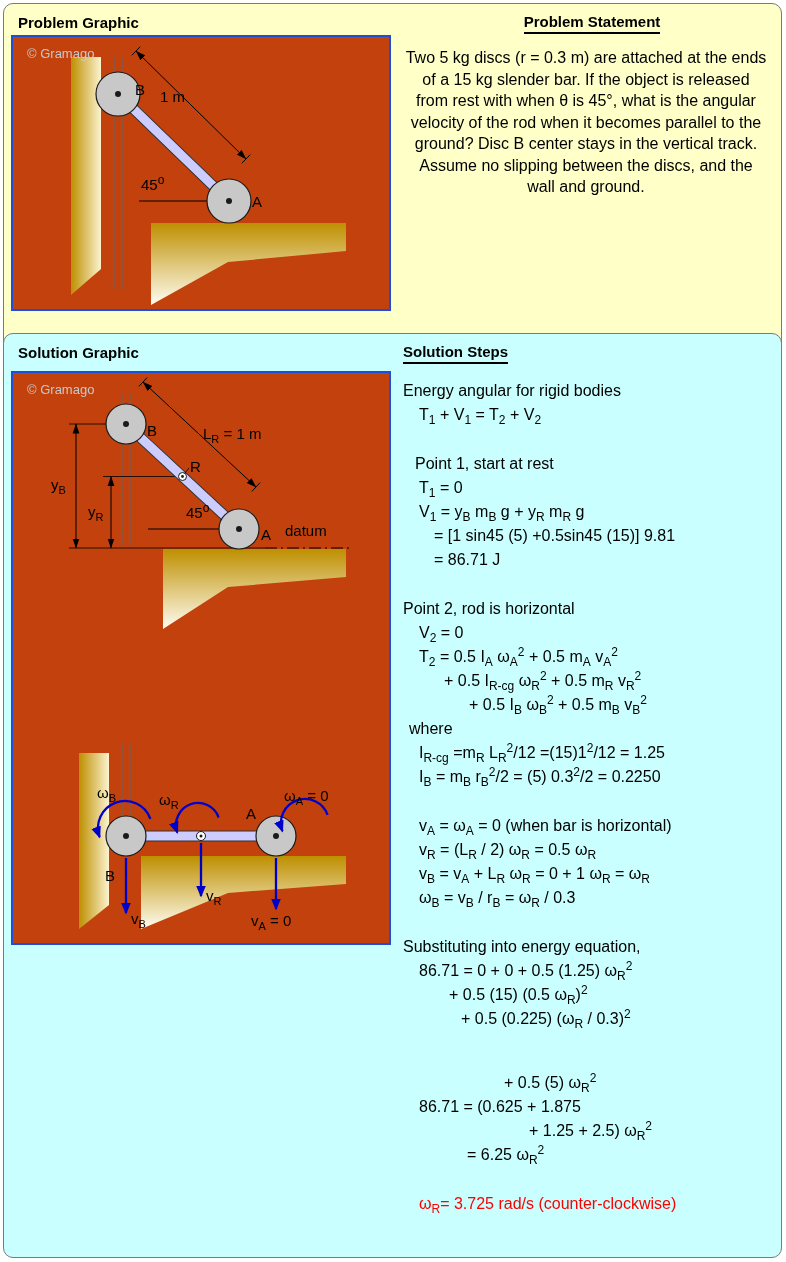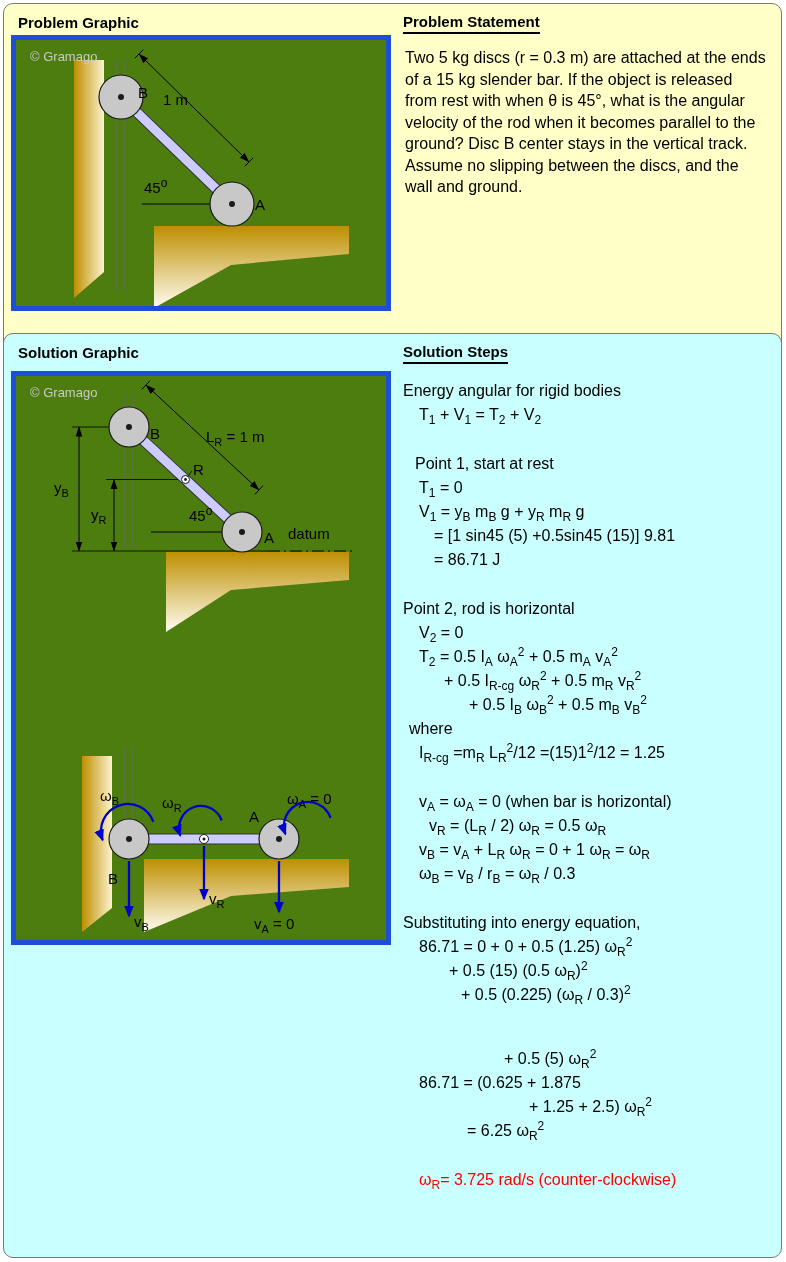--- a/index.html
+++ b/index.html
@@ -1,24 +1,24 @@
 <!DOCTYPE html>
 <html style="--panel1-bg: #FFFFC8; --panel2-bg: #C9FFFF; --arrow-blue: #0000CC; --result-red: #FF0000; --bar-fill: #CCCCFF; --disc-fill: #C8C8C8; --gold-dark: #BE8F00; --gold-light: #FCF3CF; --watermark-gray: #C9C9C9;"><head>
 <meta charset="utf-8">
 <style>
   *{box-sizing:border-box;}
   html,body{margin:0;padding:0;}
   body{width:786px;height:1262px;background:#fff;color:#000;
        font-family:"Liberation Sans","DejaVu Sans",sans-serif;}
   .page{position:relative;width:786px;height:1262px;}
   .panel{position:absolute;left:3px;width:779px;border:1px solid #7a7a7a;border-radius:10px;}
-  #problem-panel{top:3px;height:364px;background:var(--panel1-bg,#FFFFC8);}
+  #problem-panel{top:3px;height:364px;background:var(--panel1-bg,#FFFFC8);text-align:center;}
   #solution-panel{top:333px;height:925px;background:var(--panel2-bg,#C9FFFF);}
   .graphic-title{position:absolute;left:14px;top:10px;font-size:15px;font-weight:bold;margin:0;}
-  .diagram-box{position:absolute;left:7px;background:#4d7c0f;border:5px solid #1d4ed8;overflow:hidden;}
+  .diagram-box{position:absolute;left:7px;background:#c2410c;border:2px solid #1d4ed8;overflow:hidden;}
   #problem-diagram{top:31px;width:380px;height:276px;}
   #solution-diagram{top:37px;width:380px;height:574px;}
   .diagram-box svg{position:absolute;left:0;top:0;}
   .right-col{position:absolute;left:399px;top:9px;width:378px;}
   .col-title{display:inline-block;font-size:15px;font-weight:bold;margin:0;
              border-bottom:2px solid #000;padding-bottom:2px;}
   .statement-body{margin:13px 0 0 2px;font-size:16px;line-height:21.5px;width:362px;}
   .steps-lines{margin-top:15px;font-size:16px;}
   .block{margin-bottom:25px;}
   .sline{line-height:24px;white-space:nowrap;}
@@ -203,24 +203,25 @@
             <div class="sline" style="margin-left: 31px;">= 86.71 J</div>
           </div>
           <div class="block">
             <div class="sline" style="margin-left: 0px;">Point 2, rod is horizontal</div>
             <div class="sline" style="margin-left: 16px;">V<sub>2</sub> = 0</div>
             <div class="sline" style="margin-left: 16px;">T<sub>2</sub> = 0.5 I<sub>A</sub> ω<sub>A</sub><sup>2</sup> + 0.5 m<sub>A</sub> v<sub>A</sub><sup>2</sup></div>
             <div class="sline" style="margin-left: 41px;">+ 0.5 I<sub>R-cg</sub> ω<sub>R</sub><sup>2</sup> + 0.5 m<sub>R</sub> v<sub>R</sub><sup>2</sup></div>
             <div class="sline" style="margin-left: 66px;">+ 0.5 I<sub>B</sub> ω<sub>B</sub><sup>2</sup> + 0.5 m<sub>B</sub> v<sub>B</sub><sup>2</sup></div>
             <div class="sline" style="margin-left: 6px;">where</div>
             <div class="sline" style="margin-left: 16px;">I<sub>R-cg</sub> =m<sub>R</sub> L<sub>R</sub><sup>2</sup>/12 =(15)1<sup>2</sup>/12 = 1.25</div>
+            <div class="sline" style="margin-left: 16px;">I<sub>B</sub> = m<sub>B</sub> r<sub>B</sub><sup>2</sup>/2 = (5) 0.3<sup>2</sup>/2 = 0.2250</div>
           </div>
           <div class="block">
             <div class="sline" style="margin-left: 16px;">v<sub>A</sub> = ω<sub>A</sub> = 0 (when bar is horizontal)</div>
-            <div class="sline" style="margin-left: 26px;">v<sub>R</sub> = (L<sub>R</sub> / 2) ω<sub>R</sub> = 0.5 ω<sub>R</sub></div>
+            <div class="sline" style="margin-left: 16px;">v<sub>R</sub> = (L<sub>R</sub> / 2) ω<sub>R</sub> = 0.5 ω<sub>R</sub></div>
             <div class="sline" style="margin-left: 16px;">v<sub>B</sub> = v<sub>A</sub> + L<sub>R</sub> ω<sub>R</sub> = 0 + 1 ω<sub>R</sub> = ω<sub>R</sub></div>
             <div class="sline" style="margin-left: 16px;">ω<sub>B</sub> = v<sub>B</sub> / r<sub>B</sub> = ω<sub>R</sub> / 0.3</div>
           </div>
           <div class="block">
             <div class="sline" style="margin-left: 0px;">Substituting into energy equation,</div>
             <div class="sline" style="margin-left: 16px;">86.71 = 0 + 0 + 0.5 (1.25) ω<sub>R</sub><sup>2</sup></div>
             <div class="sline" style="margin-left: 46px;">+ 0.5 (15) (0.5 ω<sub>R</sub>)<sup>2</sup></div>
             <div class="sline" style="margin-left: 58px;">+ 0.5 (0.225) (ω<sub>R</sub> / 0.3)<sup>2</sup></div>
             <div class="sline" style="margin-left: 101px; margin-top: 40px;">+ 0.5 (5) ω<sub>R</sub><sup>2</sup></div>
             <div class="sline" style="margin-left: 16px;">86.71 = (0.625 + 1.875</div>

